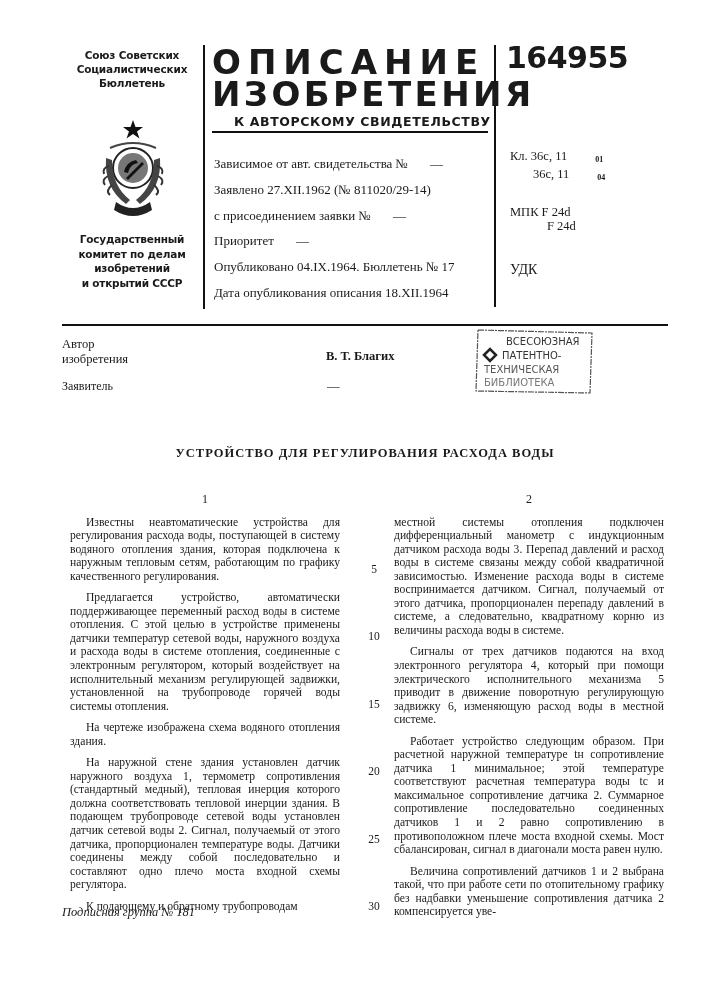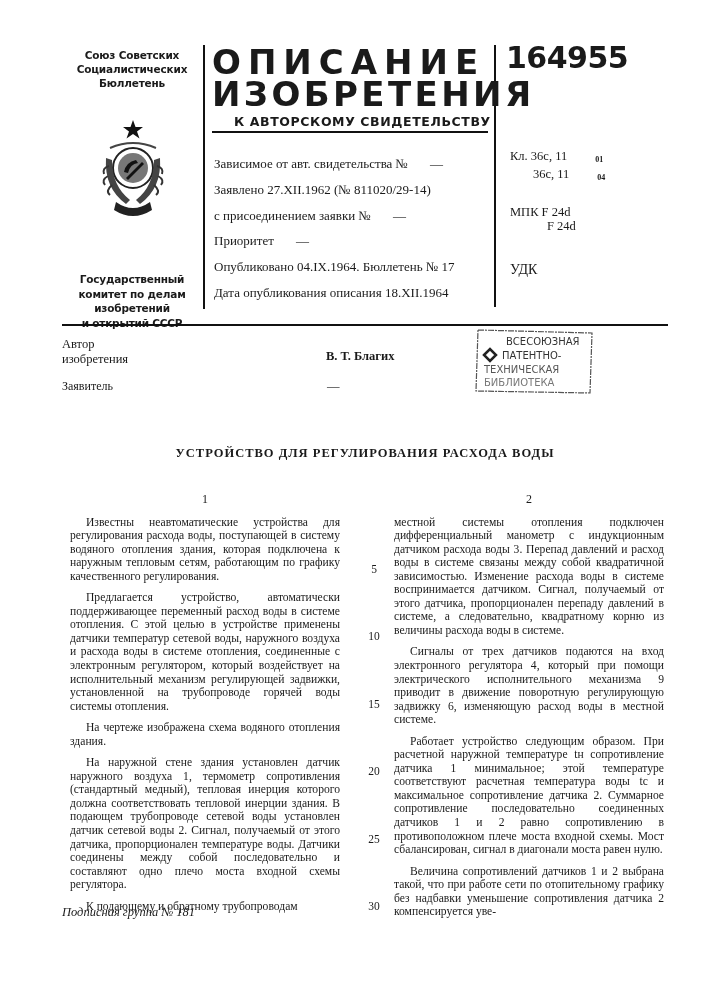--- a/index.html
+++ b/index.html
@@ -2,21 +2,21 @@
 <html><head>
 <meta charset="utf-8">
 <style>
   html, body { margin: 0; padding: 0; background: #ffffff; }
   body { width: 707px; height: 1000px; position: relative; overflow: hidden; color: #1a1a1a; font-family: "Liberation Serif", serif; }
   .abs { position: absolute; }
 
   
   .union { left: 62px; top: 48px; width: 140px; text-align: center; font-family: "DejaVu Sans", sans-serif; font-weight: bold; font-size: 10.5px; line-height: 14px; letter-spacing: -0.2px; }
   .emblem { left: 96px; top: 118px; width: 74px; height: 110px; }
-  .committee { left: 62px; top: 232px; width: 140px; text-align: center; font-family: "DejaVu Sans", sans-serif; font-weight: bold; font-size: 10.5px; line-height: 14.5px; letter-spacing: -0.2px; margin-top: 40px; }
+  .committee { left: 62px; top: 232px; width: 140px; text-align: center; font-family: "DejaVu Sans", sans-serif; font-weight: bold; font-size: 10.5px; line-height: 14.5px; letter-spacing: -0.2px; }
 
   .vline1 { left: 203px; top: 45px; width: 2px; height: 264px; background: #111; }
   .vline2 { left: 494px; top: 45px; width: 2px; height: 262px; background: #111; }
 
   .title1 { left: 212px; top: 44px; width: 280px; font-family: "DejaVu Sans", sans-serif; font-weight: bold; font-size: 34px; line-height: 36px; letter-spacing: 7px; white-space: nowrap; }
   .title2 { left: 212px; top: 76px; width: 280px; font-family: "DejaVu Sans", sans-serif; font-weight: bold; font-size: 34px; line-height: 36px; letter-spacing: 3.4px; white-space: nowrap; }
   .subtitle { left: 226px; top: 114px; font-family: "DejaVu Sans", sans-serif; font-weight: bold; font-size: 12.5px; letter-spacing: 0.6px; white-space: nowrap; margin-left: 8px; }
   .title-rule { left: 212px; top: 131px; width: 276px; height: 2px; background: #111; }
   .patno { left: 506px; top: 40px; font-family: "DejaVu Sans", sans-serif; font-weight: bold; font-size: 30px; letter-spacing: -0.5px; }
 
@@ -166,18 +166,18 @@
   <div class="ln" style="top:630px">10</div>
   <div class="ln" style="top:698px">15</div>
   <div class="ln" style="top:765px">20</div>
   <div class="ln" style="top:833px">25</div>
   <div class="ln" style="top:900px">30</div>
 </div>
 
 <div class="abs col col2">
   <div class="colnum">2</div>
   <p class="para" style="text-indent:0">местной системы отопления подключен дифференциальный манометр с индукционным датчиком расхода воды 3. Перепад давлений и расход воды в системе связаны между собой квадратичной зависимостью. Изменение расхода воды в системе воспринимается датчиком. Сигнал, получаемый от этого датчика, пропорционален перепаду давлений в системе, а следовательно, квадратному корню из величины расхода воды в системе.</p>
-  <p class="para">Сигналы от трех датчиков подаются на вход электронного регулятора 4, который при помощи электрического исполнительного механизма 9 приводит в движение поворотную регулирующую задвижку 6, изменяющую расход воды в местной системе.</p>
+  <p class="para">Сигналы от трех датчиков подаются на вход электронного регулятора 4, который при помощи электрического исполнительного механизма 5 приводит в движение поворотную регулирующую задвижку 6, изменяющую расход воды в местной системе.</p>
   <p class="para">Работает устройство следующим образом. При расчетной наружной температуре tн сопротивление датчика 1 минимальное; этой температуре соответствуют расчетная температура воды tс и максимальное сопротивление датчика 2. Суммарное сопротивление последовательно соединенных датчиков 1 и 2 равно сопротивлению в противоположном плече моста входной схемы. Мост сбалансирован, сигнал в диагонали моста равен нулю.</p>
   <p class="para">Величина сопротивлений датчиков 1 и 2 выбрана такой, что при работе сети по отопительному графику без надбавки уменьшение сопротивления датчика 2 компенсируется уве-</p>
 </div>
 
 <div class="abs footer">Подписная группа № 181</div>
 
 </body></html>

